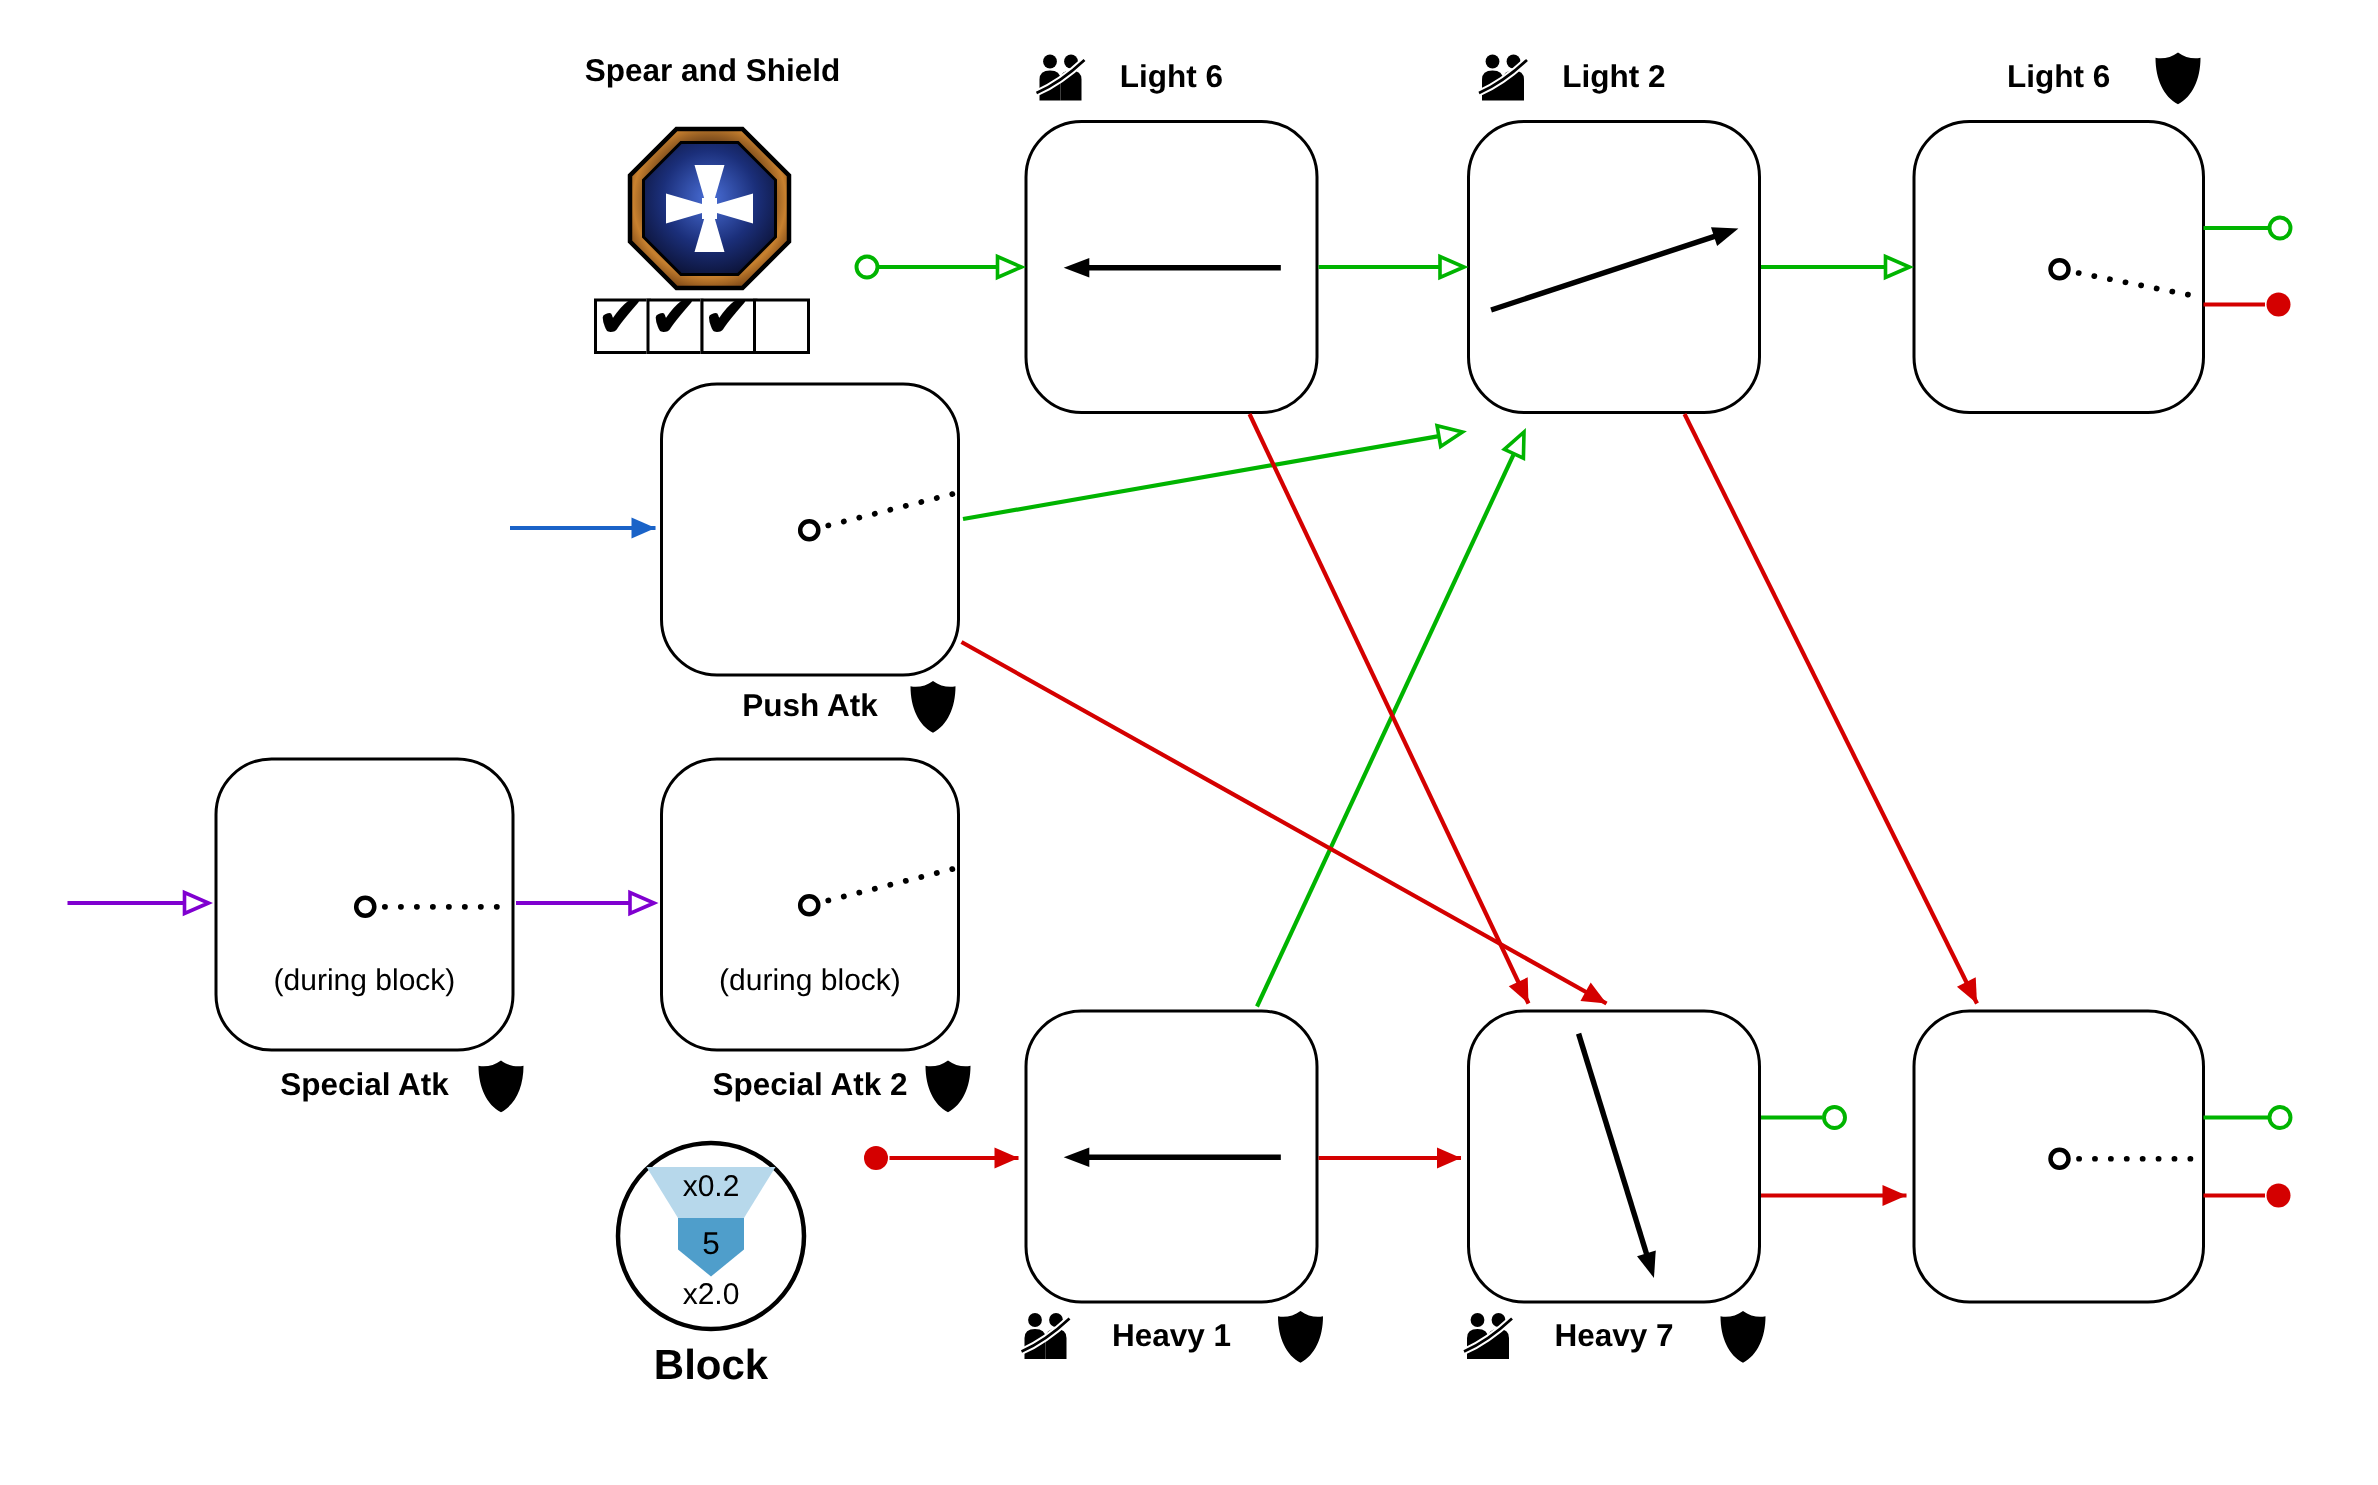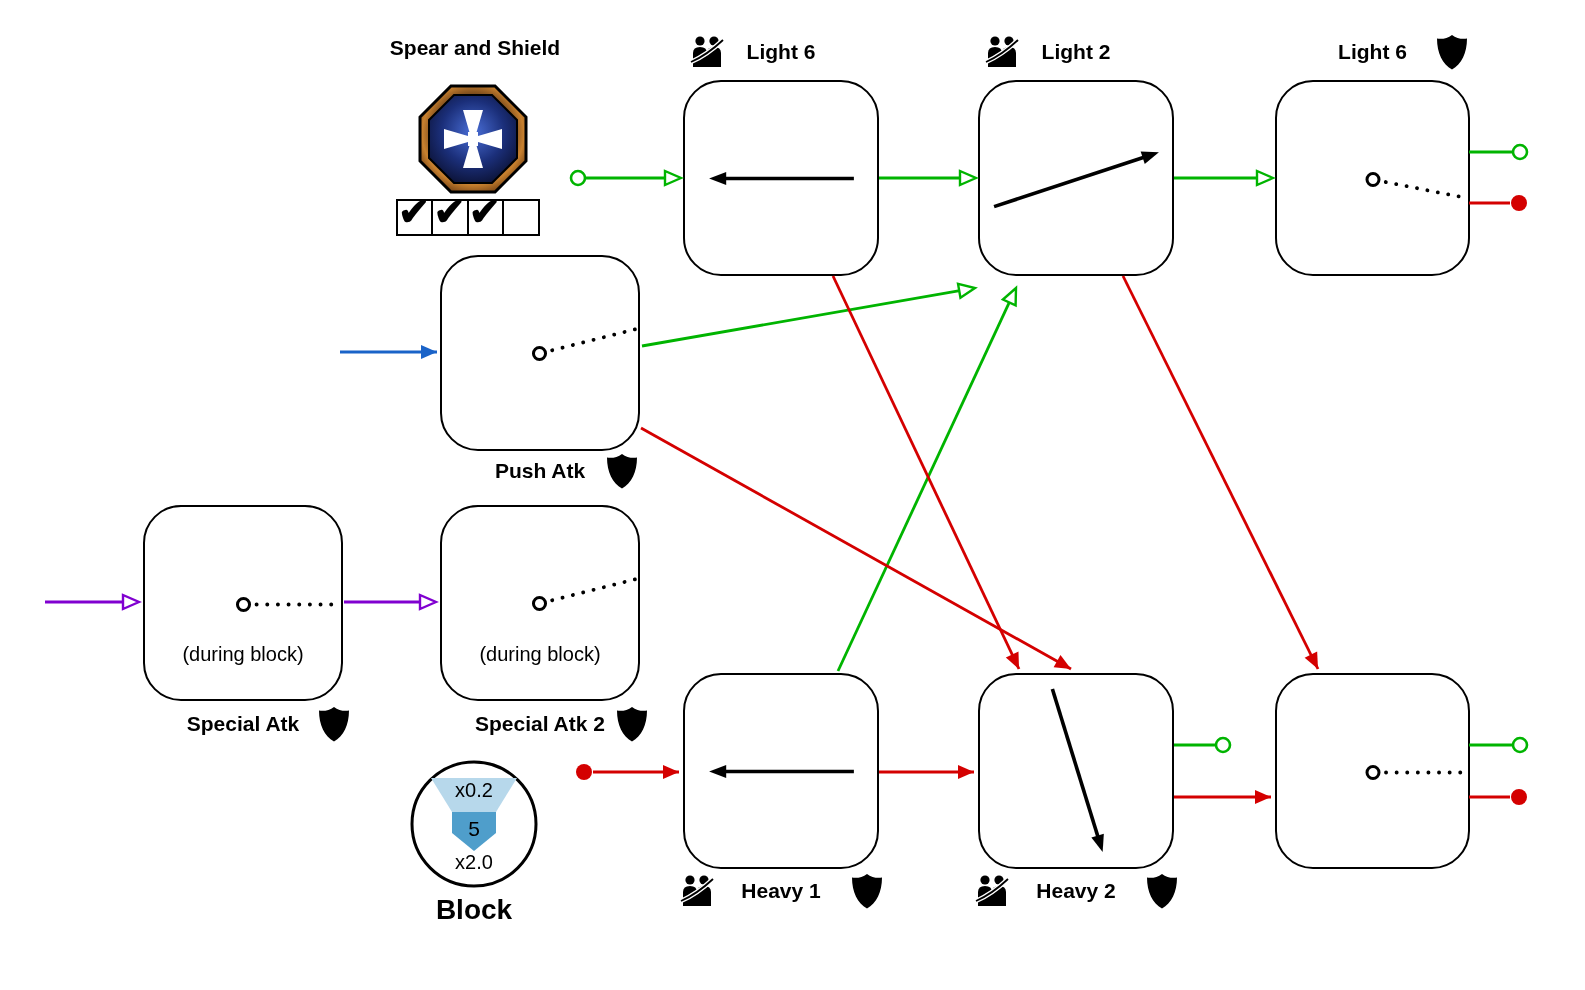--- a/index.html
+++ b/index.html
@@ -221,21 +221,21 @@
     <span class="badge" style="left:-4px">
         <svg viewBox="0 0 36 34">
           <circle cx="11" cy="6" r="4.6" fill="#000"></circle>
           <circle cx="25" cy="6" r="4.6" fill="#000"></circle>
           <path d="M4 32 L4 18 Q4 12 11 12 Q18 12 18 18 L18 32 Z" fill="#000"></path>
           <path d="M18 32 L18 18 Q18 12 25 12 Q32 12 32 18 L32 32 Z" fill="#000"></path>
           <path d="M2 27 Q18 20 34 5" stroke="#fff" stroke-width="4.5" fill="none"></path>
           <path d="M2 27 Q18 20 34 5" stroke="#000" stroke-width="1.8" fill="none"></path>
         </svg>
       </span>
-    <span>Heavy 2</span>
+    <span>Heavy 7</span>
     <span class="badge" style="right:-6px">
         <svg viewBox="0 0 32 36">
           <path d="M16 1 C20.5 4.5 26.5 5.5 31 4.5 C31 19 25.5 30.5 16 35.5 C6.5 30.5 1 19 1 4.5 C5.5 5.5 11.5 4.5 16 1 Z" fill="#000"></path>
         </svg>
       </span>
   </div>
 
   <div id="blockwrap">
     <svg viewBox="0 0 134 134">
       <circle cx="67" cy="67" r="62" fill="#fff" stroke="#000" stroke-width="3"></circle>

